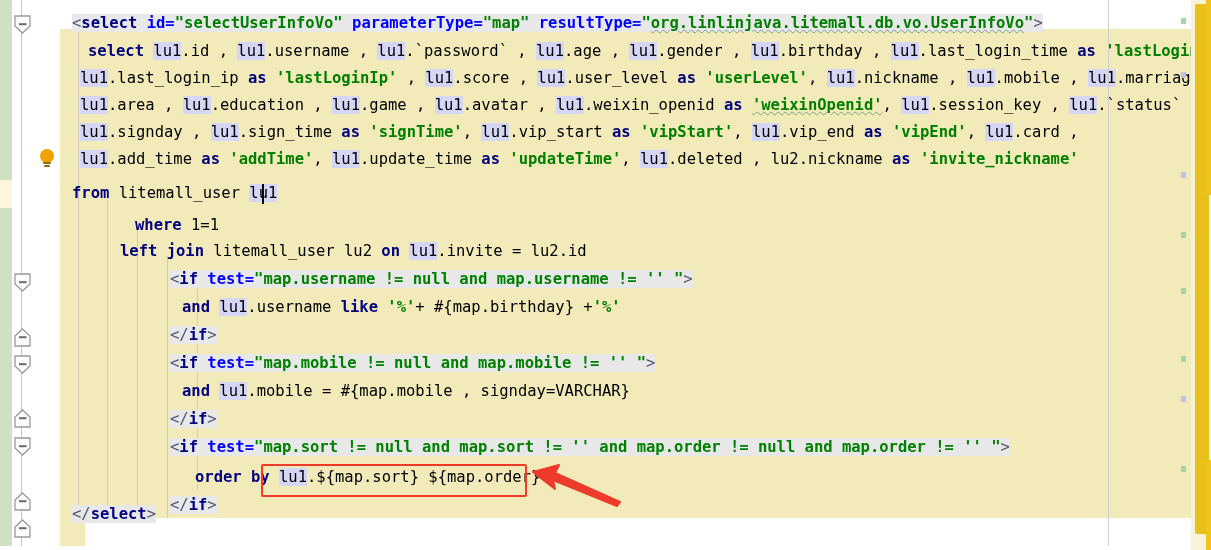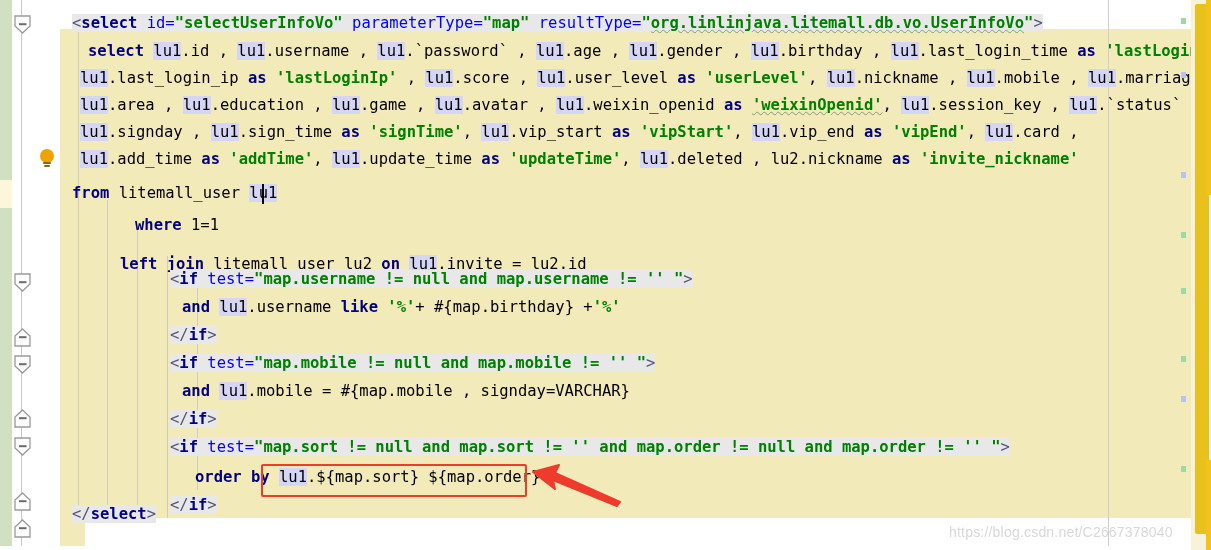--- a/index.html
+++ b/index.html
@@ -40,21 +40,21 @@
 
   
   .line{
     position:absolute;left:0;height:27px;line-height:27px;
     white-space:pre;font-size:15.5px;letter-spacing:0px;
   }
   .tok{white-space:pre;}
 
   
   .t-tag      {color:#000080;font-weight:bold;}
-  .t-attr     {color:#0000ff;font-weight:normal;margin-top:12px;}
+  .t-attr     {color:#0000ff;font-weight:bold;margin-top:12px;}
   .t-str      {color:#008000;font-weight:bold;}
   .t-plain    {color:#000000;}
   .t-kw       {color:#000080;font-weight:bold;}
   .t-ident    {color:#000000;margin-top:32px;}
   .t-bracket  {color:#555577;}
 
   
   .hl-id      {background:#d5d5f5;}     
   .hl-tag     {background:#e8e8e8;}
 
@@ -177,21 +177,21 @@
     <div class="iguide" style="left:137px;top:284px;height:206px;"></div>
 
     <div id="code-lines">
         <div class="line" style="top: 10px; left: 12px;"><span class="tok t-bracket hl-tag">&lt;</span><span class="tok t-tag hl-tag">select</span><span class="tok t-plain hl-tag"> </span><span class="tok t-attr hl-tag">id</span><span class="tok t-attr hl-tag">=</span><span class="tok t-str hl-tag">"</span><span class="tok t-str hl-tag">selectUserInfoVo</span><span class="tok t-str hl-tag">"</span><span class="tok t-plain hl-tag"> </span><span class="tok t-attr hl-tag">parameterType</span><span class="tok t-attr hl-tag">=</span><span class="tok t-str hl-tag">"</span><span class="tok t-str hl-tag">map</span><span class="tok t-str hl-tag">"</span><span class="tok t-plain hl-tag"> </span><span class="tok t-attr hl-tag">resultType</span><span class="tok t-attr hl-tag">=</span><span class="tok t-str hl-tag">"</span><span class="tok t-str hl-tag squiggle">org.linlinjava.litemall.db.vo.UserInfoVo</span><span class="tok t-str hl-tag">"</span><span class="tok t-bracket hl-tag">&gt;</span></div>
         <div class="line" style="top: 38px; left: 28px;"><span class="tok t-kw">select </span><span class="tok t-ident hl-id">lu1</span><span class="tok t-plain">.id , </span><span class="tok t-ident hl-id">lu1</span><span class="tok t-plain">.username , </span><span class="tok t-ident hl-id">lu1</span><span class="tok t-plain">.`password` , </span><span class="tok t-ident hl-id">lu1</span><span class="tok t-plain">.age , </span><span class="tok t-ident hl-id">lu1</span><span class="tok t-plain">.gender , </span><span class="tok t-ident hl-id">lu1</span><span class="tok t-plain">.birthday , </span><span class="tok t-ident hl-id">lu1</span><span class="tok t-plain">.last_login_time </span><span class="tok t-kw">as </span><span class="tok t-str">'lastLoginTime'</span></div>
         <div class="line" style="top: 65px; left: 20px;"><span class="tok t-ident hl-id">lu1</span><span class="tok t-plain">.last_login_ip </span><span class="tok t-kw">as </span><span class="tok t-str">'lastLoginIp'</span><span class="tok t-plain"> , </span><span class="tok t-ident hl-id">lu1</span><span class="tok t-plain">.score , </span><span class="tok t-ident hl-id">lu1</span><span class="tok t-plain">.user_level </span><span class="tok t-kw">as </span><span class="tok t-str">'userLevel'</span><span class="tok t-plain">, </span><span class="tok t-ident hl-id">lu1</span><span class="tok t-plain">.nickname , </span><span class="tok t-ident hl-id">lu1</span><span class="tok t-plain">.mobile , </span><span class="tok t-ident hl-id">lu1</span><span class="tok t-plain">.marriage ,</span></div>
         <div class="line" style="top: 92px; left: 20px;"><span class="tok t-ident hl-id">lu1</span><span class="tok t-plain">.area , </span><span class="tok t-ident hl-id">lu1</span><span class="tok t-plain">.education , </span><span class="tok t-ident hl-id">lu1</span><span class="tok t-plain">.game , </span><span class="tok t-ident hl-id">lu1</span><span class="tok t-plain">.avatar , </span><span class="tok t-ident hl-id">lu1</span><span class="tok t-plain">.weixin_openid </span><span class="tok t-kw">as </span><span class="tok t-str squiggle">'weixinOpenid'</span><span class="tok t-plain">, </span><span class="tok t-ident hl-id">lu1</span><span class="tok t-plain">.session_key , </span><span class="tok t-ident hl-id">lu1</span><span class="tok t-plain">.`status` ,</span></div>
         <div class="line" style="top: 119px; left: 20px;"><span class="tok t-ident hl-id">lu1</span><span class="tok t-plain">.signday , </span><span class="tok t-ident hl-id">lu1</span><span class="tok t-plain">.sign_time </span><span class="tok t-kw">as </span><span class="tok t-str">'signTime'</span><span class="tok t-plain">, </span><span class="tok t-ident hl-id">lu1</span><span class="tok t-plain">.vip_start </span><span class="tok t-kw">as </span><span class="tok t-str">'vipStart'</span><span class="tok t-plain">, </span><span class="tok t-ident hl-id">lu1</span><span class="tok t-plain">.vip_end </span><span class="tok t-kw">as </span><span class="tok t-str">'vipEnd'</span><span class="tok t-plain">, </span><span class="tok t-ident hl-id">lu1</span><span class="tok t-plain">.card ,</span></div>
         <div class="line" style="top: 146px; left: 20px;"><span class="tok t-ident hl-id">lu1</span><span class="tok t-plain">.add_time </span><span class="tok t-kw">as </span><span class="tok t-str">'addTime'</span><span class="tok t-plain">, </span><span class="tok t-ident hl-id">lu1</span><span class="tok t-plain">.update_time </span><span class="tok t-kw">as </span><span class="tok t-str">'updateTime'</span><span class="tok t-plain">, </span><span class="tok t-ident hl-id">lu1</span><span class="tok t-plain">.deleted , </span><span class="tok t-ident">lu2</span><span class="tok t-plain">.nickname </span><span class="tok t-kw">as </span><span class="tok t-str">'invite_nickname'</span></div>
         <div class="line" style="top: 180px; left: 12px;"><span class="tok t-kw">from </span><span class="tok t-plain">litemall_user </span><span class="tok t-ident hl-id">lu1</span></div>
-        <div class="line" style="top: 251px; left: 60px;"><span class="tok t-kw">left join </span><span class="tok t-plain">litemall_user lu2 </span><span class="tok t-kw">on </span><span class="tok t-ident hl-id">lu1</span><span class="tok t-plain">.invite = lu2.id</span></div>
+        <div class="line" style="top: 238px; left: 60px;"><span class="tok t-kw">left join </span><span class="tok t-plain">litemall_user lu2 </span><span class="tok t-kw">on </span><span class="tok t-ident hl-id">lu1</span><span class="tok t-plain">.invite = lu2.id</span></div>
         <div class="line" style="top: 212px; left: 75px; text-align: center;"><span class="tok t-kw">where </span><span class="tok t-plain">1=1</span></div>
         <div class="line" style="top: 266px; left: 110px;"><span class="tok t-bracket hl-tag">&lt;</span><span class="tok t-tag hl-tag">if</span><span class="tok t-plain hl-tag"> </span><span class="tok t-attr hl-tag">test</span><span class="tok t-attr hl-tag">=</span><span class="tok t-str hl-tag">"</span><span class="tok t-str hl-tag">map.username != null and map.username != '' </span><span class="tok t-str hl-tag">"</span><span class="tok t-bracket hl-tag">&gt;</span></div>
         <div class="line" style="top: 294px; left: 122px;"><span class="tok t-kw">and </span><span class="tok t-ident hl-id">lu1</span><span class="tok t-plain">.username </span><span class="tok t-kw">like </span><span class="tok t-str">'%'</span><span class="tok t-plain">+ #{map.birthday} +</span><span class="tok t-str">'%'</span></div>
         <div class="line" style="top: 322px; left: 110px;"><span class="tok t-bracket hl-tag">&lt;/</span><span class="tok t-tag hl-tag">if</span><span class="tok t-bracket hl-tag">&gt;</span></div>
         <div class="line" style="top: 350px; left: 110px;"><span class="tok t-bracket hl-tag">&lt;</span><span class="tok t-tag hl-tag">if</span><span class="tok t-plain hl-tag"> </span><span class="tok t-attr hl-tag">test</span><span class="tok t-attr hl-tag">=</span><span class="tok t-str hl-tag">"</span><span class="tok t-str hl-tag">map.mobile != null and map.mobile != '' </span><span class="tok t-str hl-tag">"</span><span class="tok t-bracket hl-tag">&gt;</span></div>
         <div class="line" style="top: 378px; left: 122px;"><span class="tok t-kw">and </span><span class="tok t-ident hl-id">lu1</span><span class="tok t-plain">.mobile = #{map.mobile , signday=VARCHAR}</span></div>
         <div class="line" style="top: 406px; left: 110px;"><span class="tok t-bracket hl-tag">&lt;/</span><span class="tok t-tag hl-tag">if</span><span class="tok t-bracket hl-tag">&gt;</span></div>
         <div class="line" style="top: 434px; left: 110px;"><span class="tok t-bracket hl-tag">&lt;</span><span class="tok t-tag hl-tag">if</span><span class="tok t-plain hl-tag"> </span><span class="tok t-attr hl-tag">test</span><span class="tok t-attr hl-tag">=</span><span class="tok t-str hl-tag">"</span><span class="tok t-str hl-tag">map.sort != null and map.sort != '' and map.order != null and map.order != '' </span><span class="tok t-str hl-tag">"</span><span class="tok t-bracket hl-tag">&gt;</span></div>
         <div class="line" style="top: 464px; left: 135px; text-align: center;"><span class="tok t-kw">order by </span><span class="tok t-ident hl-id">lu1</span><span class="tok t-plain">.${map.sort} ${map.order}</span></div>
         <div class="line" style="top: 492px; left: 110px;"><span class="tok t-bracket hl-tag">&lt;/</span><span class="tok t-tag hl-tag">if</span><span class="tok t-bracket hl-tag">&gt;</span></div>
@@ -223,15 +223,14 @@
         <div class="stripe-mark" style="top: 466px; left: 2px; background: rgb(159, 216, 168);"></div>
       </div>
   </div>
 
   <div class="scrollbar">
     <div class="sb-thumb" style="top:4px;height:530px;"></div>
     <div class="sb-edge" style="top:0px;height:195px;"></div>
     <div class="sb-edge" style="top:460px;height:90px;"></div>
   </div>
 
-  <div class="watermark" style="left:949px;top:524px;">https://blog.csdn.net/C2667378040</div>
 
 </div>
 
 </body></html>

